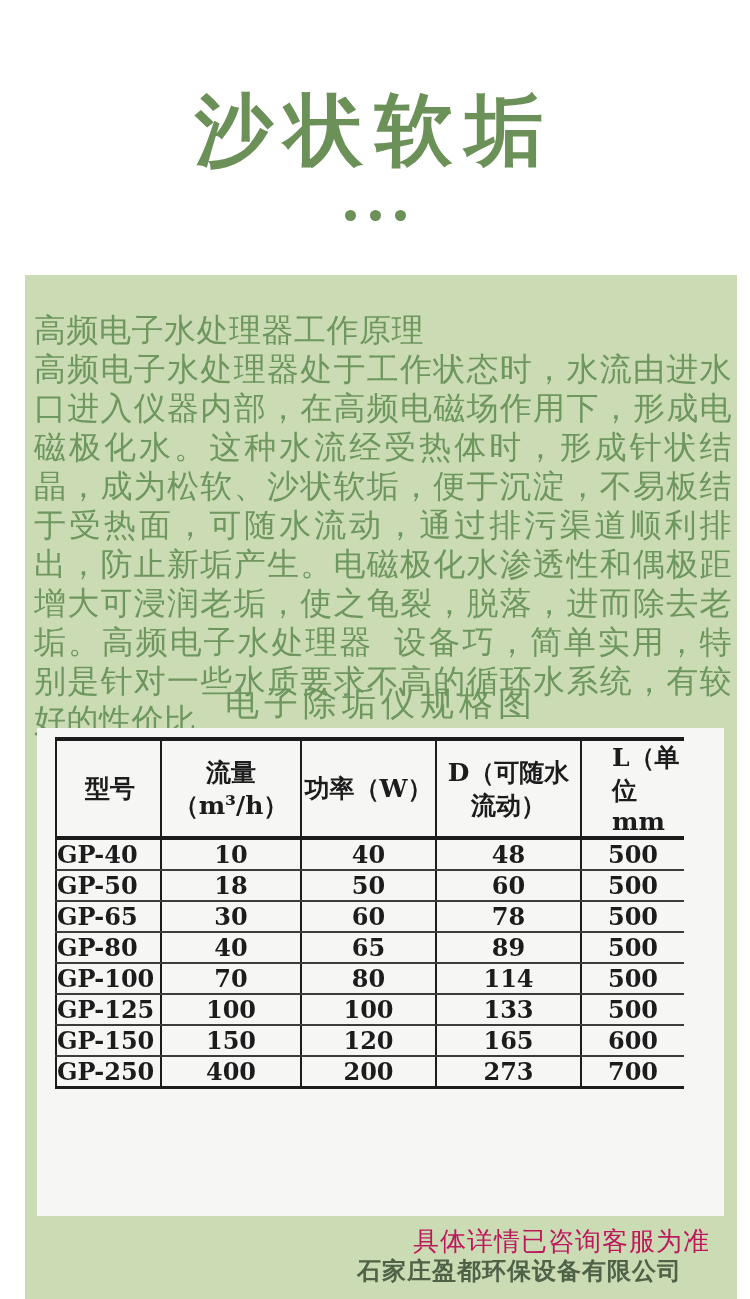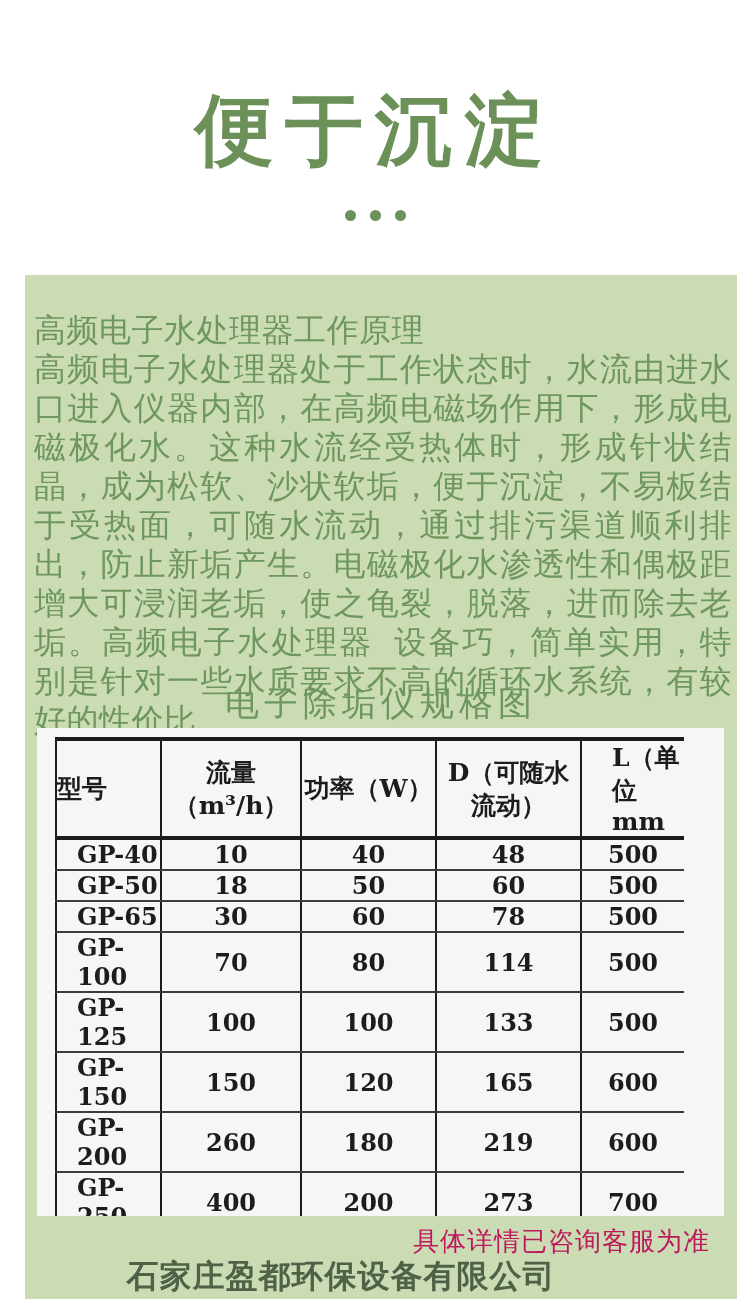--- a/index.html
+++ b/index.html
@@ -76,53 +76,53 @@
   table.spec col:nth-child(4) { width: 145px; }
   table.spec col:nth-child(5) { width: 103px; }
   table.spec th {
     height: 55px;
     font-size: 25px; font-weight: bold;
     text-align: center;
     border-bottom: 4px solid #1c1c1c;
     border-right: 2px solid #1c1c1c;
     padding: 0;
   }
-  table.spec th:first-child { text-align: left; }
+  table.spec th:first-child { text-align: left; padding-left: 28px; }
   table.spec th:last-child { border-right: none; text-align: left; padding-left: 30px; }
   table.spec td {
     height: 26px;
     font-size: 24px; font-weight: bold;
     text-align: center;
     border-bottom: 2px solid #3c3c3c;
     border-right: 2px solid #1c1c1c;
     padding: 0;
   }
-  table.spec td:first-child { text-align: left; padding-left: 20px; }
+  table.spec td:first-child { text-align: left; }
   table.spec td:last-child { border-right: none; }
 
   
   .note {
     position: absolute; top: 1224px; right: 40px;
     color: #be185d;
     font-size: 26px; letter-spacing: 1px;
   }
   .company {
     position: absolute; top: 1255px; left: 0; width: 682px;
-    text-align: center;
+    text-align: right;
     color: #4f6247;
-    font-size: 32px; font-weight: bold;
+    font-size: 24px; font-weight: bold;
     letter-spacing: 1px;
   }
 </style>
 </head>
 <body>
 
 <div id="page">
 
-  <div class="title">便于沉淀</div>
+  <div class="title">沙状软垢</div>
 
   <div class="dots">
     <span class="dot"></span>
     <span class="dot"></span>
     <span class="dot"></span>
   </div>
 
   <div class="panel">
 
     <div class="intro">
@@ -165,20 +165,27 @@
               <td>500</td>
             </tr>
             <tr>
               <td>GP-65</td>
               <td>30</td>
               <td>60</td>
               <td>78</td>
               <td>500</td>
             </tr>
             <tr>
+              <td>GP-80</td>
+              <td>40</td>
+              <td>65</td>
+              <td>89</td>
+              <td>500</td>
+            </tr>
+            <tr>
               <td>GP-100</td>
               <td>70</td>
               <td>80</td>
               <td>114</td>
               <td>500</td>
             </tr>
             <tr>
               <td>GP-125</td>
               <td>100</td>
               <td>100</td>
@@ -186,27 +193,20 @@
               <td>500</td>
             </tr>
             <tr>
               <td>GP-150</td>
               <td>150</td>
               <td>120</td>
               <td>165</td>
               <td>600</td>
             </tr>
             <tr>
-              <td>GP-200</td>
-              <td>260</td>
-              <td>180</td>
-              <td>219</td>
-              <td>600</td>
-            </tr>
-            <tr>
               <td>GP-250</td>
               <td>400</td>
               <td>200</td>
               <td>273</td>
               <td>700</td>
             </tr>
           </tbody>
       </table>
     </div>
 

